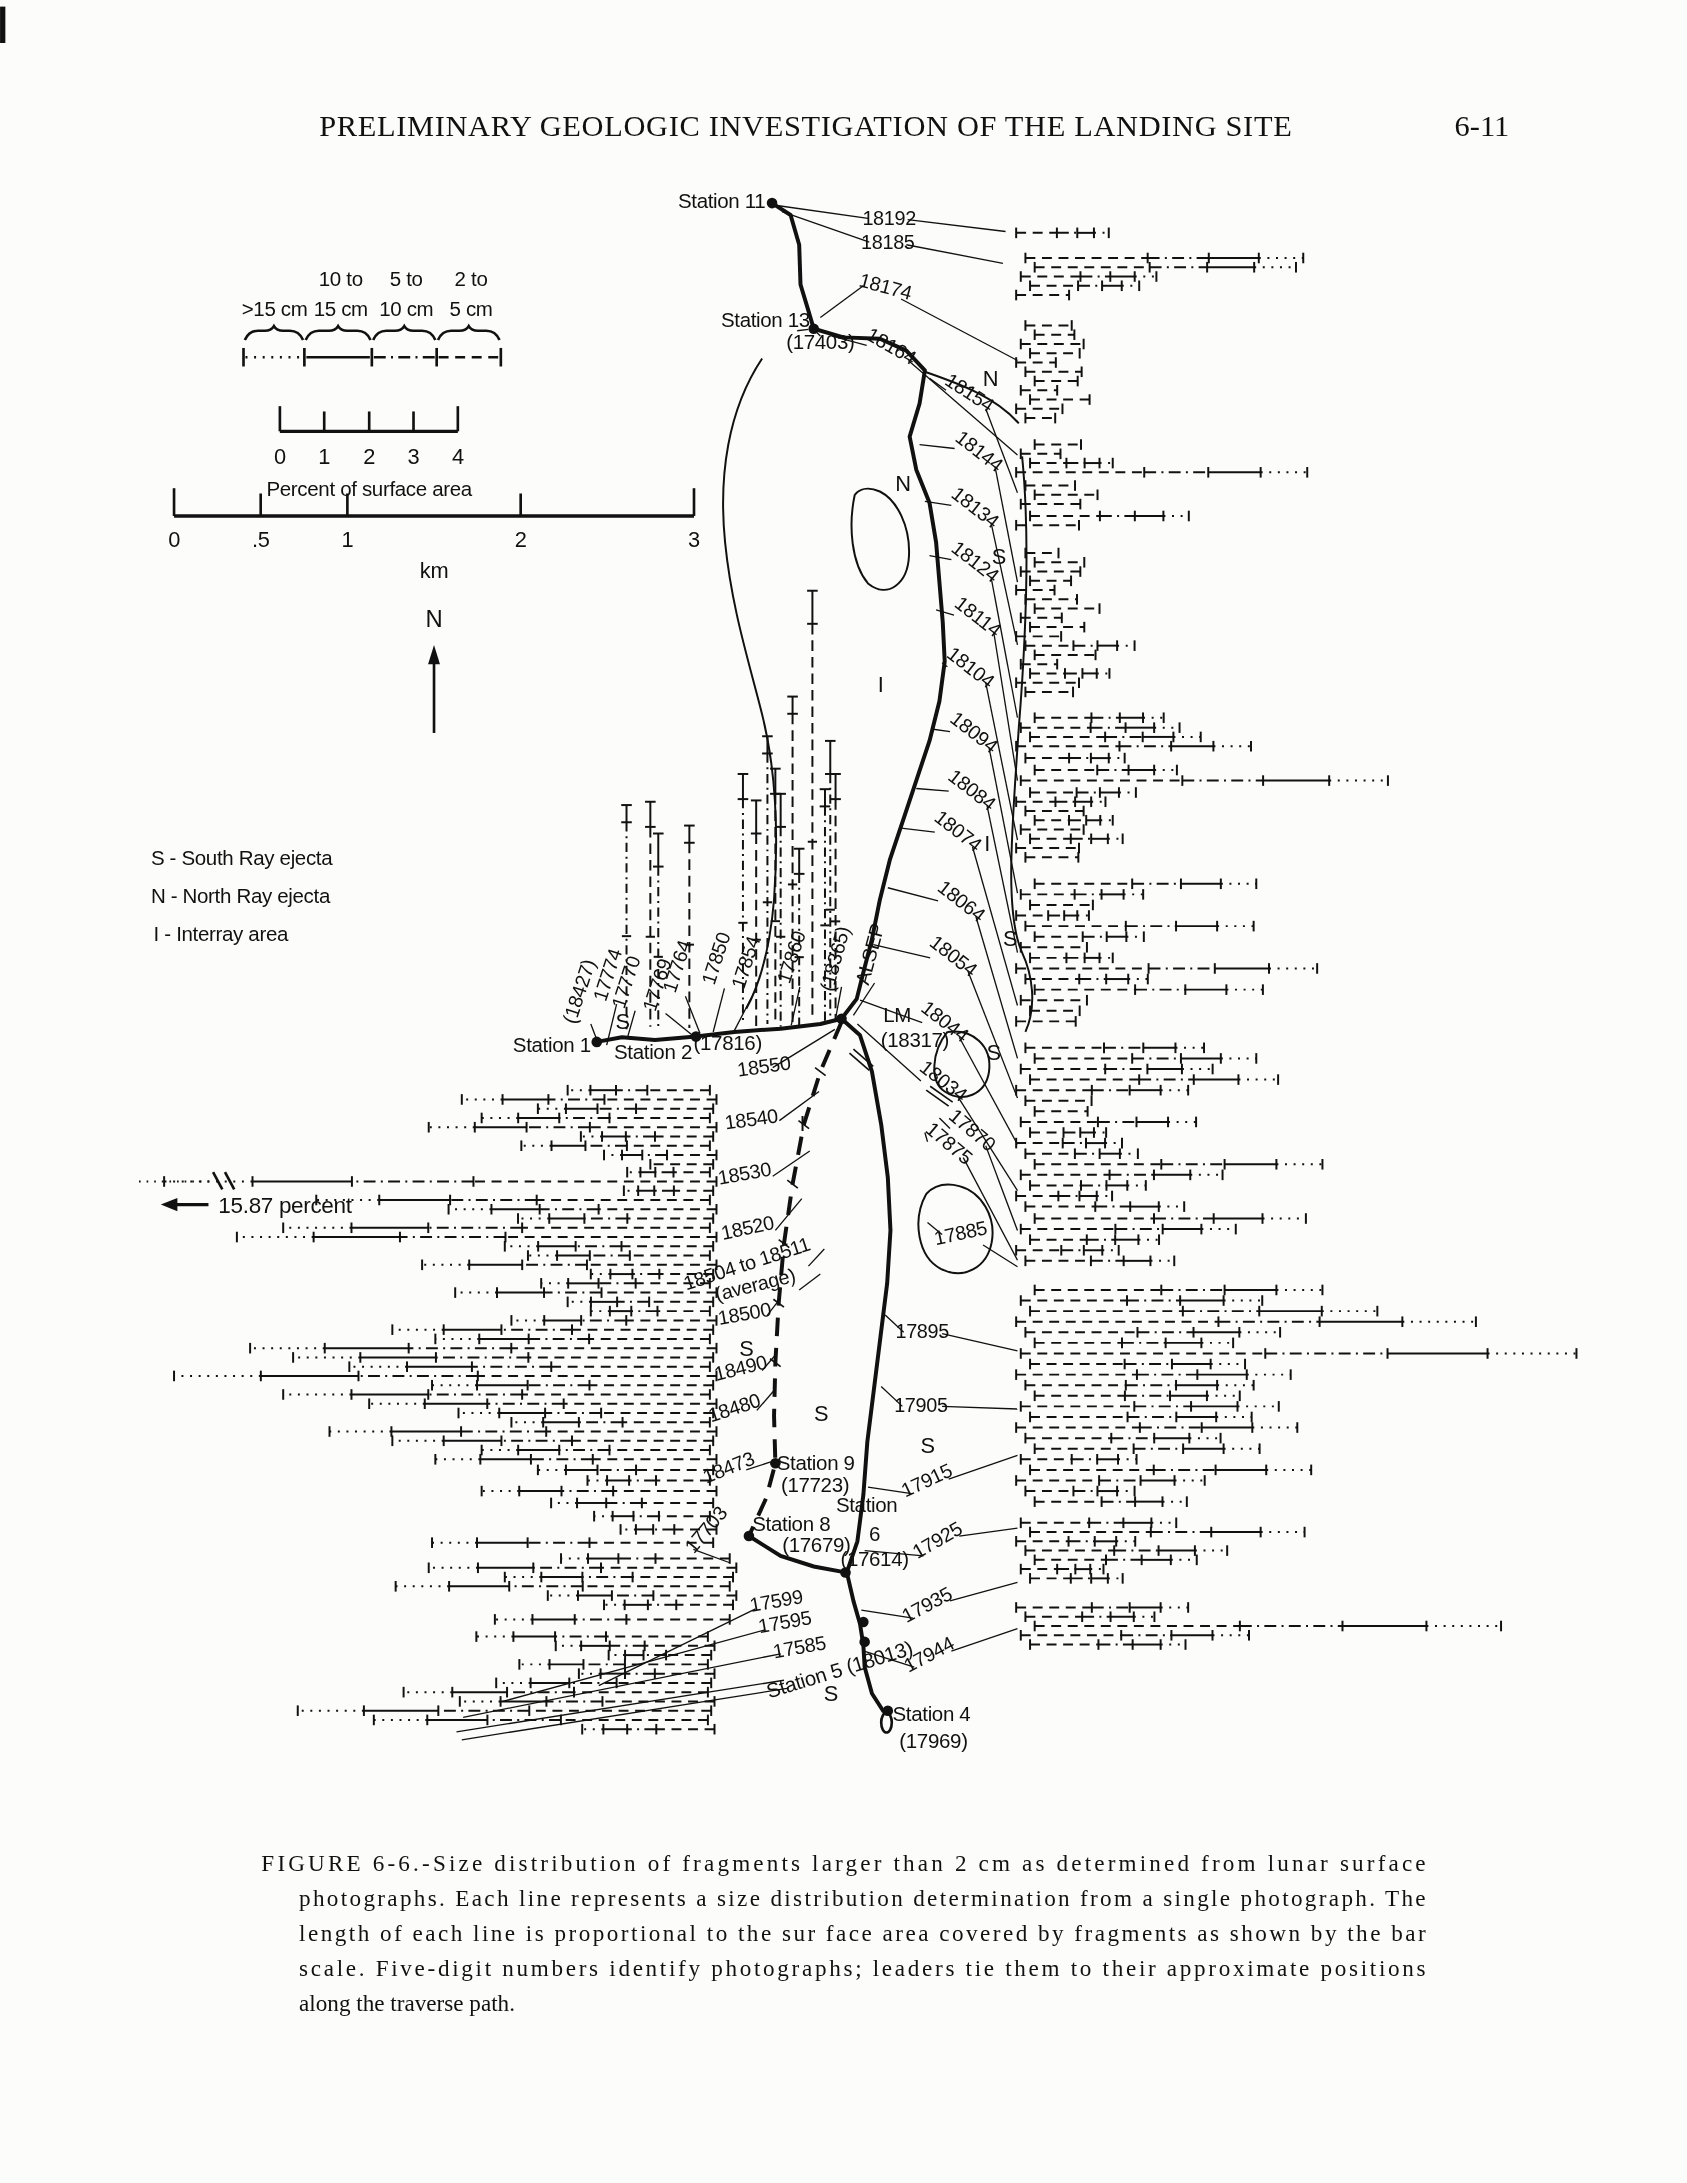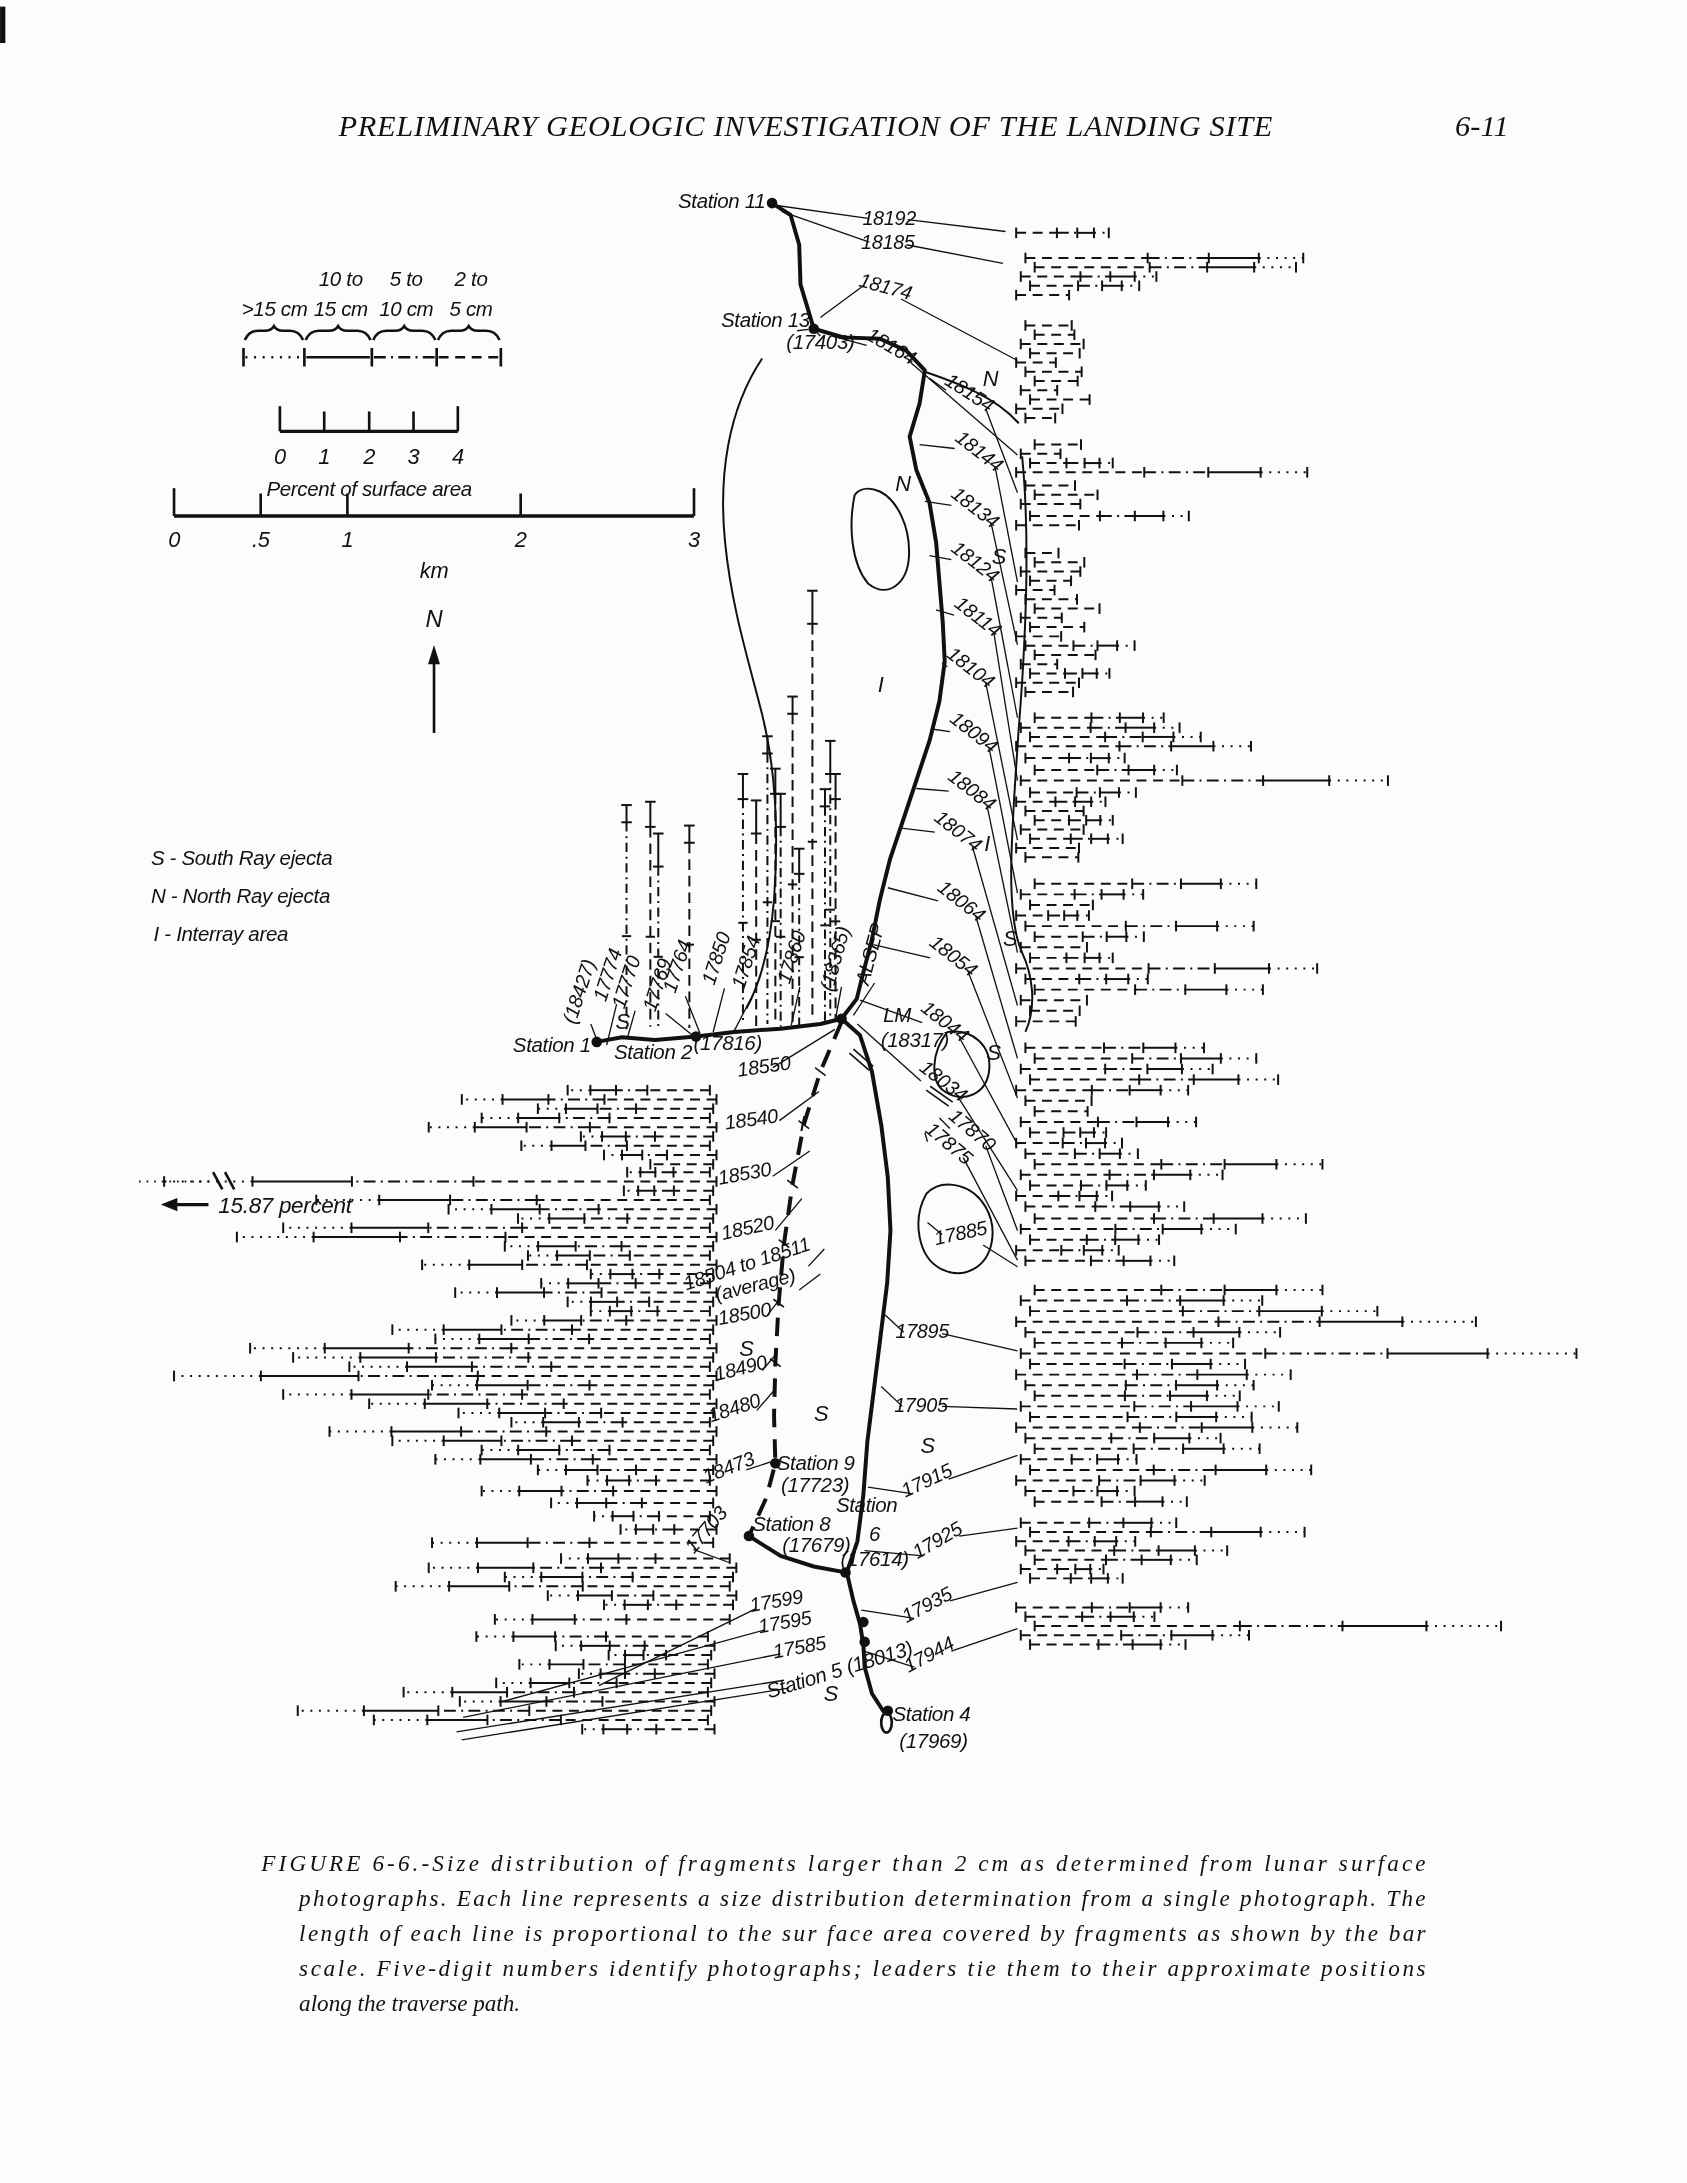--- a/index.html
+++ b/index.html
@@ -1,16 +1,16 @@
 <!DOCTYPE html>
 <html style="font-size:10.6px"><head>
 <meta charset="utf-8">
 <style>
   html,body{margin:0;padding:0;background:#e8e8e6;}
-  #page{position:relative;width:1687px;height:2183px;background:#fcfcfb;overflow:hidden;font-style:italic;}
+  #page{position:relative;width:1687px;height:2183px;background:#fcfcfb;overflow:hidden;}
   svg{position:absolute;left:0;top:0;}
   text{fill:#111;}
   .serif{font-family:"Liberation Serif", serif;}
   .lbl{font-family:"Liberation Sans", sans-serif; letter-spacing:-0.5px;}
 </style>
 </head>
 <body>
 
 <div id="page">
   <svg id="fig" width="1687" height="2183" viewBox="0 0 2550 3300">

